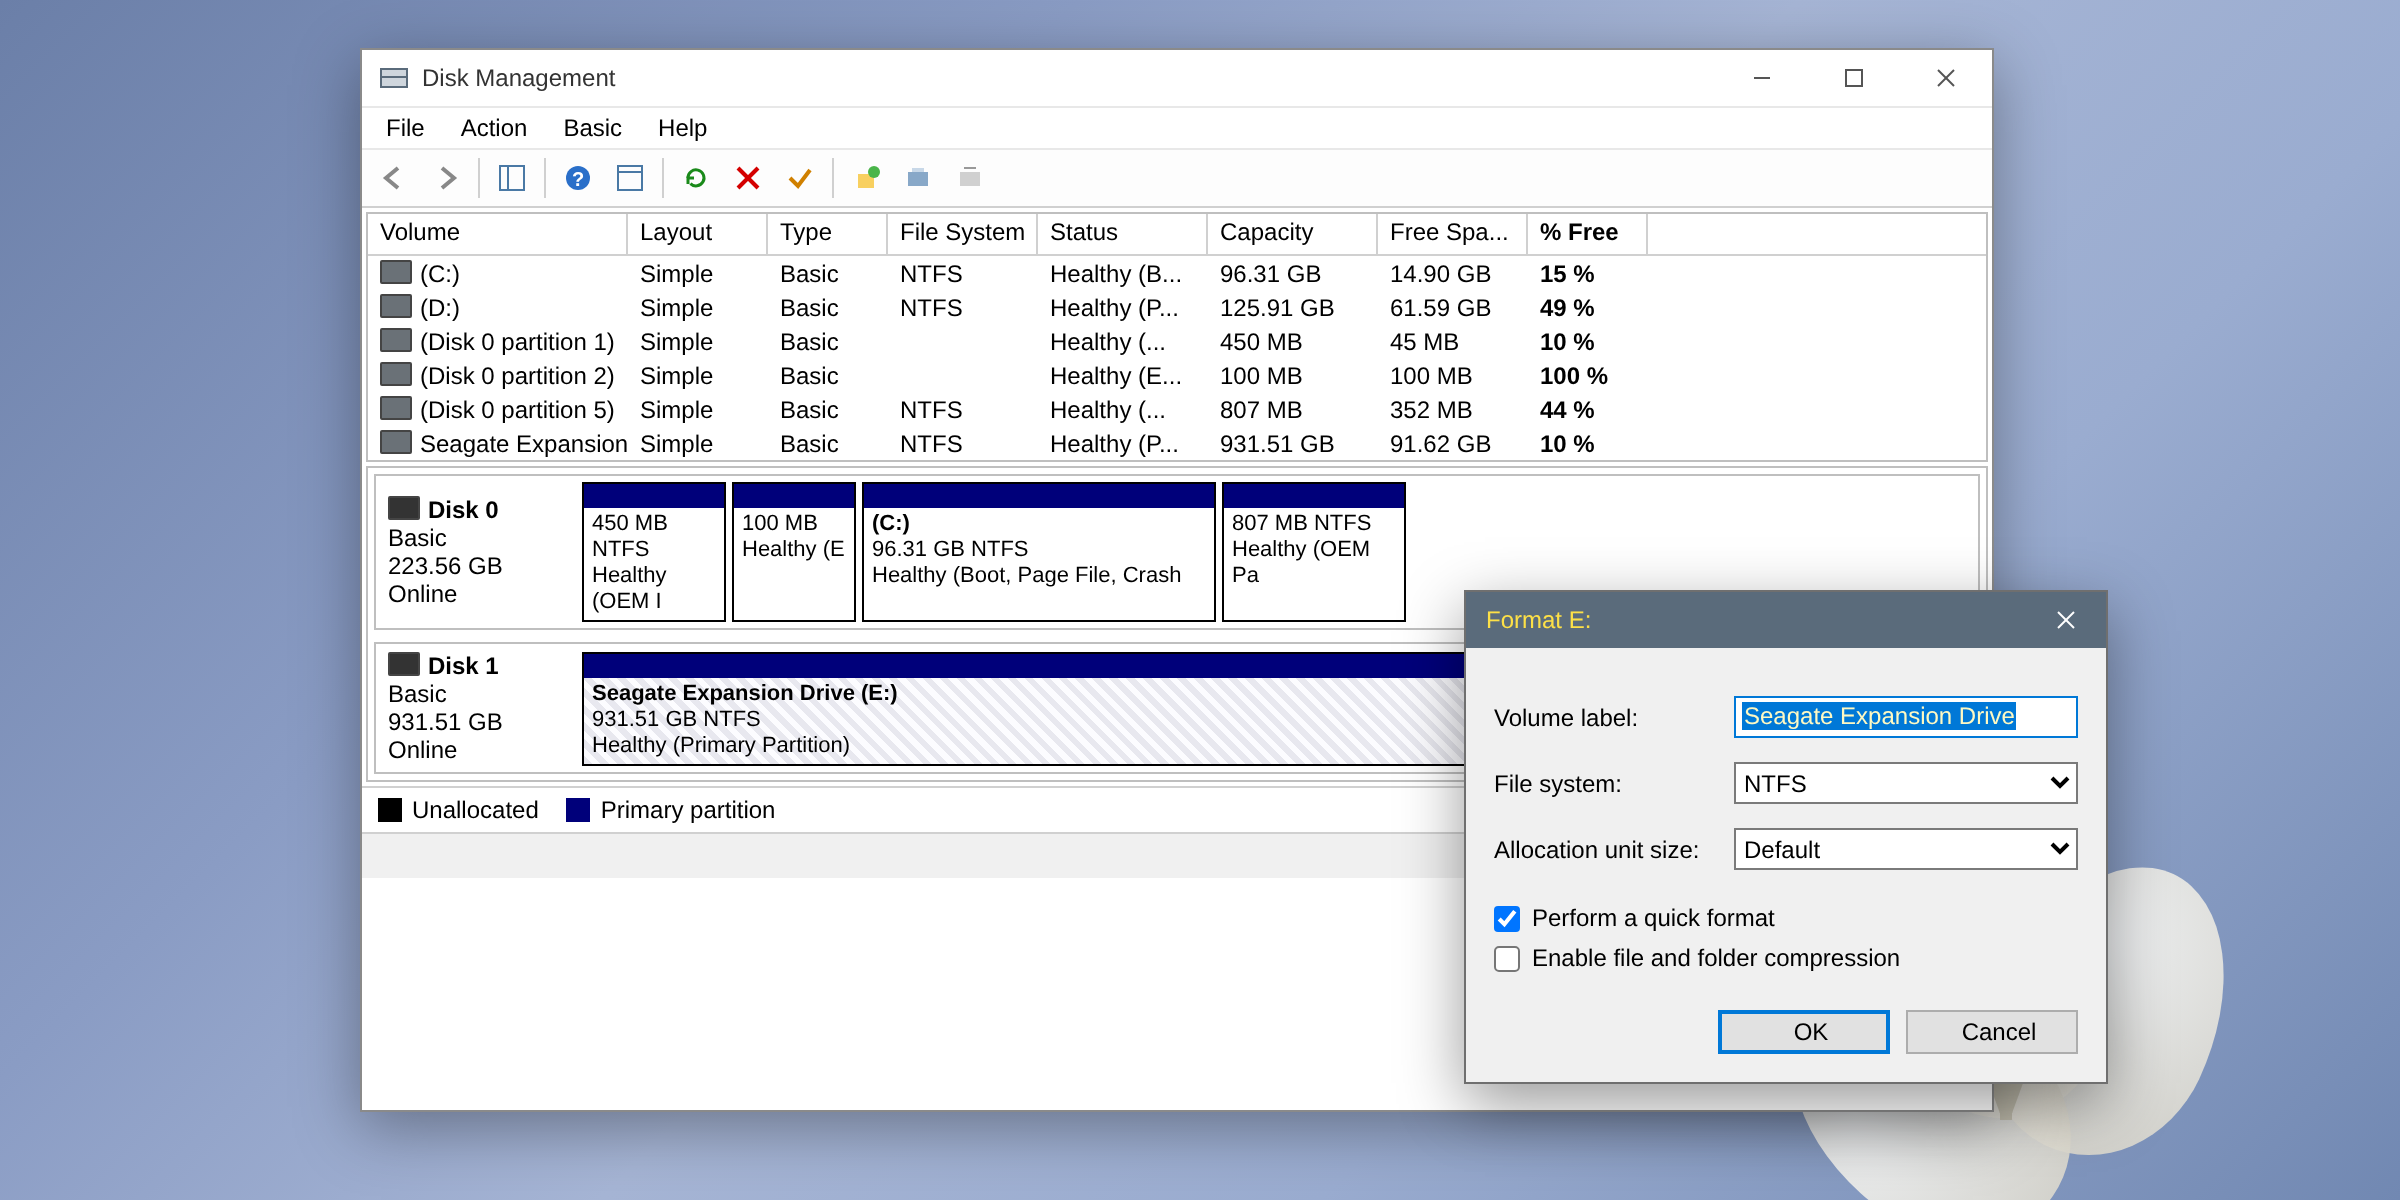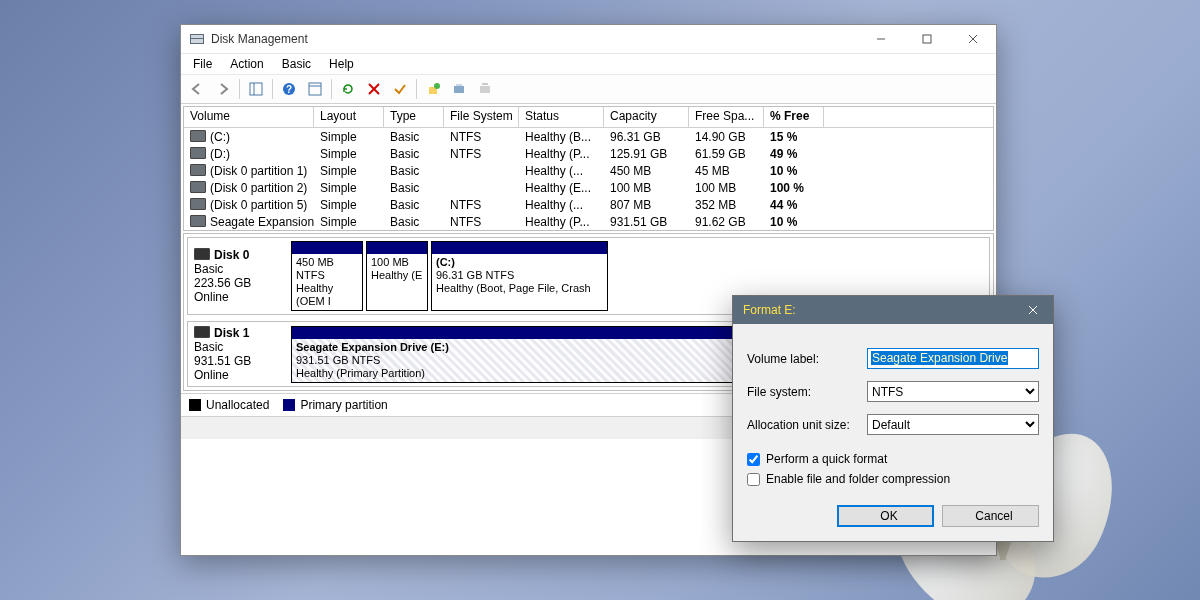--- a/index.html
+++ b/index.html
@@ -56,21 +56,21 @@
   .dlg-titlebar{height:28px;background:#5a6b7b;color:#fde047;display:flex;align-items:center;padding:0 0 0 10px;font-size:12px;}
   .dlg-close{width:40px;height:28px;display:flex;align-items:center;justify-content:center;color:#fff;}
   .dlg-body{padding:12px 14px 6px 14px;}
   .drow{display:flex;align-items:center;margin-bottom:8px;margin-top:12px;}
   .dlabel{width:120px;}
   .dinput{flex:1;}
   .dinput select{width:100%;height:21px;border:1px solid #7a7a7a;background:#fff;font-family:inherit;font-size:12px;}
   .dchk{display:flex;align-items:center;gap:6px;padding:3px 0;}
   .dchk input{margin:0;}
   .dlg-btns{display:flex;justify-content:flex-end;gap:8px;padding:10px 14px 14px;}
-  .dlg-btn{width:97px;height:22px;border:1px solid #adadad;background:#e1e1e1;font-family:inherit;font-size:12px;cursor:default;padding-left:13px;}
+  .dlg-btn{width:86px;height:22px;border:1px solid #adadad;background:#e1e1e1;font-family:inherit;font-size:12px;cursor:default;padding-left:13px;}
   .dlg-btn.default{border:1px solid #0078d7;box-shadow:inset 0 0 0 1px #0078d7;}
 
   .icon-svg{width:16px;height:16px;}
 </style>
 </head>
 <body>
 
 <div class="desktop">
   <div class="flower">
     <div class="petal p1"></div>
@@ -276,20 +276,24 @@
               <div class="pbody">450 MB NTFS<br>Healthy (OEM I</div>
             </div>
             <div class="part" style="width: 60px;">
               <div class="pbar"></div>
               <div class="pbody">100 MB<br>Healthy (E</div>
             </div>
             <div class="part" style="width: 175px;">
               <div class="pbar"></div>
               <div class="pbody"><b>(C:)</b><br>96.31 GB NTFS<br>Healthy (Boot, Page File, Crash</div>
             </div>
+            <div class="part" style="width: 90px;">
+              <div class="pbar"></div>
+              <div class="pbody">807 MB NTFS<br>Healthy (OEM Pa</div>
+            </div>
           </div>
         </div>
         <div class="diskrow">
           <div class="diskinfo">
             <div class="dn"><span class="vol-icon" style="background:#333"></span>Disk 1</div>
             <div>Basic</div>
             <div>931.51 GB</div>
             <div>Online</div>
           </div>
           <div class="parts">

